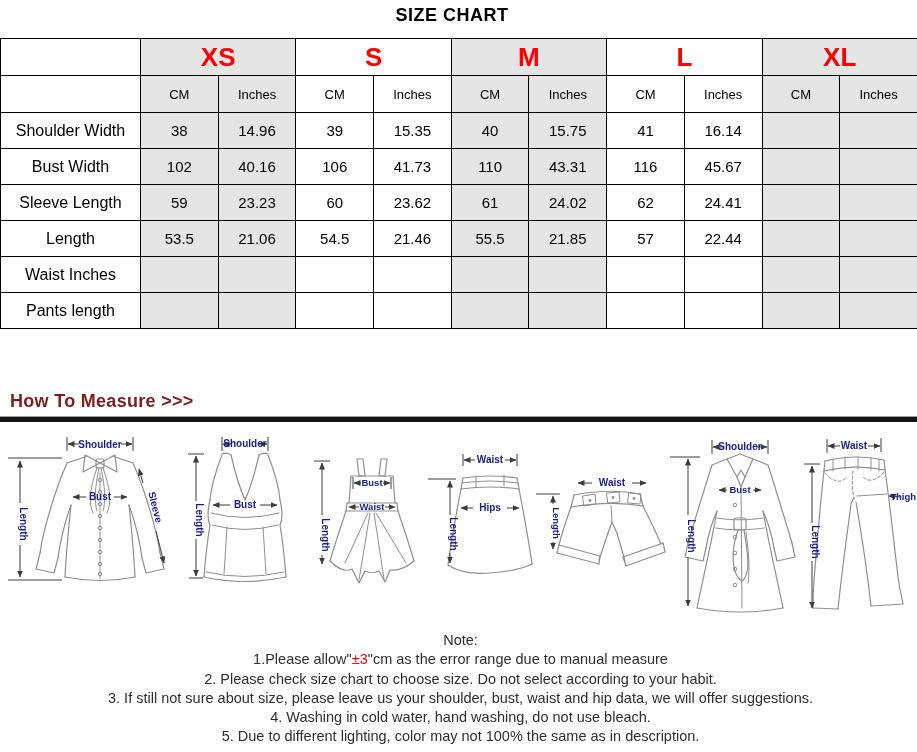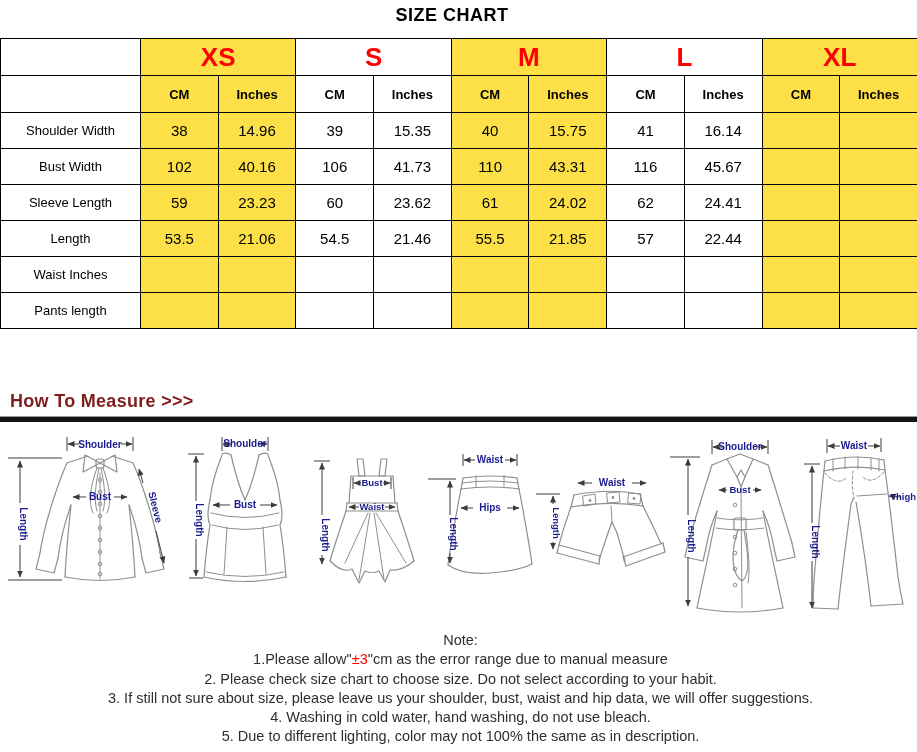--- a/index.html
+++ b/index.html
@@ -16,24 +16,24 @@
     border-collapse:collapse;table-layout:fixed;
   }
   table.size td, table.size th{
     border:1px solid #000;text-align:center;vertical-align:middle;padding:0;
     font-family:"Liberation Sans", sans-serif;overflow:hidden;white-space:nowrap;
   }
   tr.r-size{height:37px}
   tr.r-units{height:37px}
   tbody.data tr{height:36px}
   th.size-name{font-size:26px;font-weight:bold;color:#fe0000;}
-  td.unit{font-size:13px;font-weight:bold;color:#000;}
-  td.rowlab{font-size:13px;color:#000;}
+  td.unit{font-size:13px;font-weight:normal;color:#000;}
+  td.rowlab{font-size:16px;color:#000;}
   td.val{font-size:15px;color:#000;}
-  .sh{background:#fde047;}
+  .sh{background:#e5e5e5;}
   .htm-head{
     position:absolute;top:391px;left:10px;font-size:18px;font-weight:bold;
     color:#7f1d1d;letter-spacing:.3px;
   }
   .rule{
     position:absolute;top:416px;left:0;width:917px;height:5px;
     border-top:1px solid #9a9a9a;background:#141414;
   }
   .figures{position:absolute;top:425px;left:0;}
   .o{fill:none;stroke:#8f8f8f;stroke-width:1.2;stroke-linecap:round;stroke-linejoin:round;}

